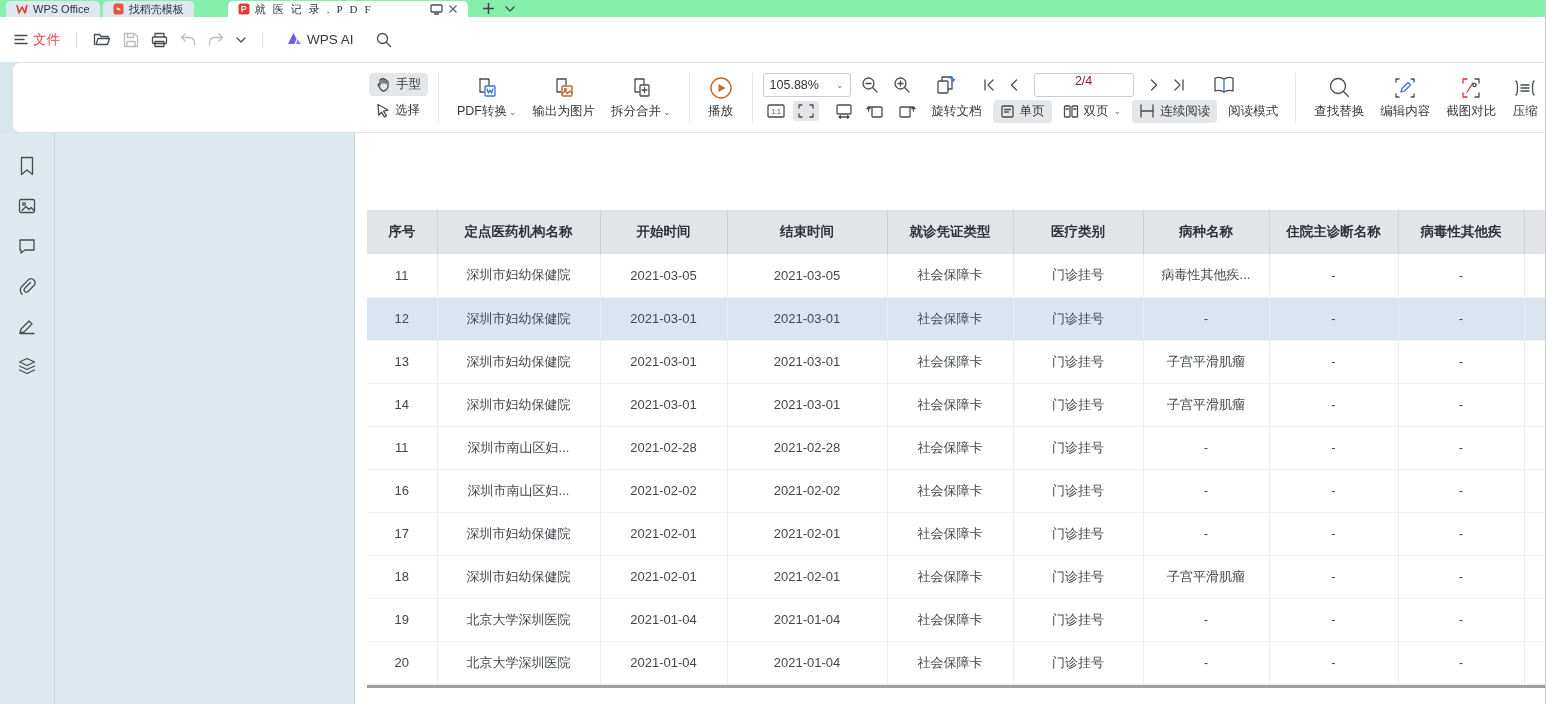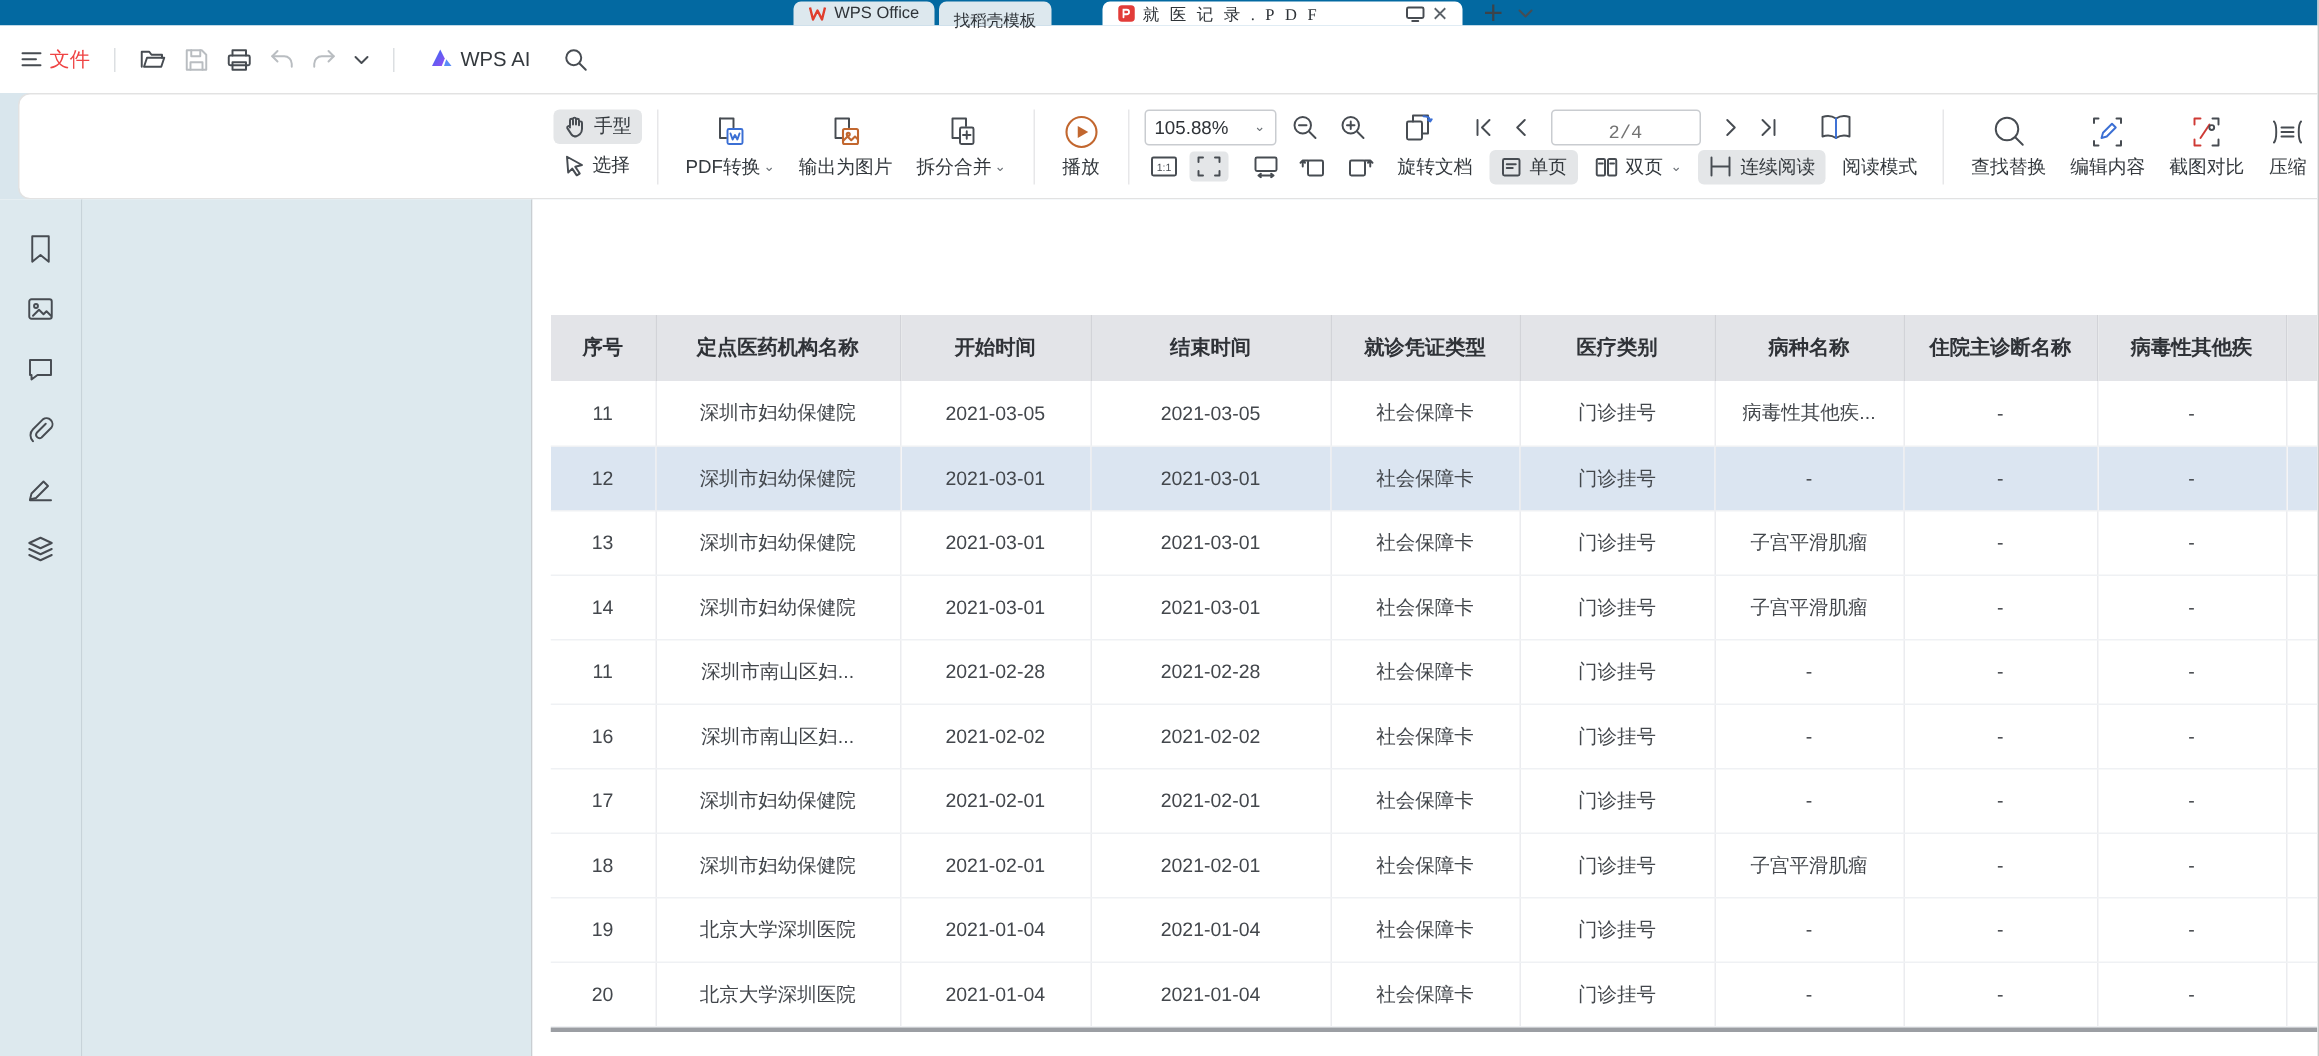--- a/index.html
+++ b/index.html
@@ -1,25 +1,25 @@
 <!DOCTYPE html>
 <html><head>
 <meta charset="utf-8">
 <style>
   * { margin:0; padding:0; box-sizing:border-box; }
   html,body { width:1546px; height:704px; overflow:hidden; }
   body { font-family:"Liberation Sans","DejaVu Sans",sans-serif; color:#3c4146; background:#fff; }
   #root { position:relative; width:1546px; height:704px; border-right:1px solid #c9c9c9; overflow:hidden; }
 
   
-  .tabbar { height:17px; background:#0369a1; display:flex; align-items:stretch;justify-content:center; }
+  .tabbar { height:17px; background:#86efac; display:flex; align-items:stretch; }
   .tab { display:flex; align-items:center; gap:5px; font-size:11px; color:#2e3338;
          padding:0 10px; border-radius:5px 5px 0 0; margin-top:1px; position:relative; }
   .tab.inactive { background:#dde8ee; margin-left:6px; }
-  .tab.inactive + .tab.inactive { margin-left:3px;flex-direction:column; }
+  .tab.inactive + .tab.inactive { margin-left:3px; }
   .tab.active { background:#ffffff; margin-left:34px; width:240px;font-family:Liberation Serif, serif; }
   .tab .title { letter-spacing:7px; white-space:nowrap; }
   .tab .spacer { flex:1; }
   .tab-extra { display:flex; align-items:center; gap:10px; padding-left:14px; color:#4a5158; }
 
   
   .menurow { height:45px; background:#ffffff; display:flex; align-items:center; padding:0 14px; }
   .mr-left { display:flex; align-items:center; gap:12px; }
   .mr-btn { display:flex; align-items:center; gap:5px; font-size:13.5px; color:#ef4444; cursor:default; }
   .vdiv { width:1px; height:16px; background:#dcdfe2; margin:0 4px; }
@@ -38,21 +38,21 @@
   .tgroup { display:flex; flex-direction:column; justify-content:center; gap:3px; flex:none; }
   .tdiv { width:1px; height:50px; background:#e7e7e9; margin:0 10px; flex:none; }
   .tool-v { display:flex; flex-direction:column; align-items:center; gap:2px; font-size:12.5px; color:#33383d; padding:0 8px; white-space:nowrap; }
   .tool-v .lbl { display:flex; align-items:center; gap:2px; }
   .pill { display:flex; align-items:center; gap:5px; font-size:12.5px; color:#33383d; padding:3px 7px; border-radius:4px; white-space:nowrap; }
   .pill.sel { background:#e4e6e8; }
   .trow { display:flex; align-items:center; }
   .combo { display:flex; align-items:center; justify-content:space-between; width:88px; height:24px;
            border:1px solid #c9ccd0; border-radius:3px; font-size:12.5px; padding:0 6px; color:#2f3338; }
   .pagebox { width:100px; height:24px; border:1px solid #c9ccd0; border-radius:3px; font-size:12.5px;
-             display:flex; align-items:flex-end; justify-content:center; color:#737373; margin:0 6px;font-family:Liberation Mono, monospace; }
+             display:flex; align-items:flex-start; justify-content:center; color:#7f1d1d; margin:0 6px; }
   .icbtn { display:flex; align-items:center; justify-content:center; padding:2px 4px; border-radius:3px; }
   .icbtn.sel { background:#e4e6e8; }
   .chev { font-size:9px; color:#6b7076; }
 
   svg.ic { display:block; }
   .stk { stroke:#474c52; stroke-width:1.3; fill:none; stroke-linecap:round; stroke-linejoin:round; }
   .stkg { stroke:#b9bdc1; stroke-width:1.3; fill:none; stroke-linecap:round; stroke-linejoin:round; }
   .stkb { stroke:#3b6fd4; stroke-width:1.3; fill:none; stroke-linecap:round; stroke-linejoin:round; }
   .stkr { stroke:#cf3a35; stroke-width:1.3; fill:none; stroke-linecap:round; stroke-linejoin:round; }
   .stko { stroke:#c2672f; stroke-width:1.4; fill:none; stroke-linecap:round; stroke-linejoin:round; }

